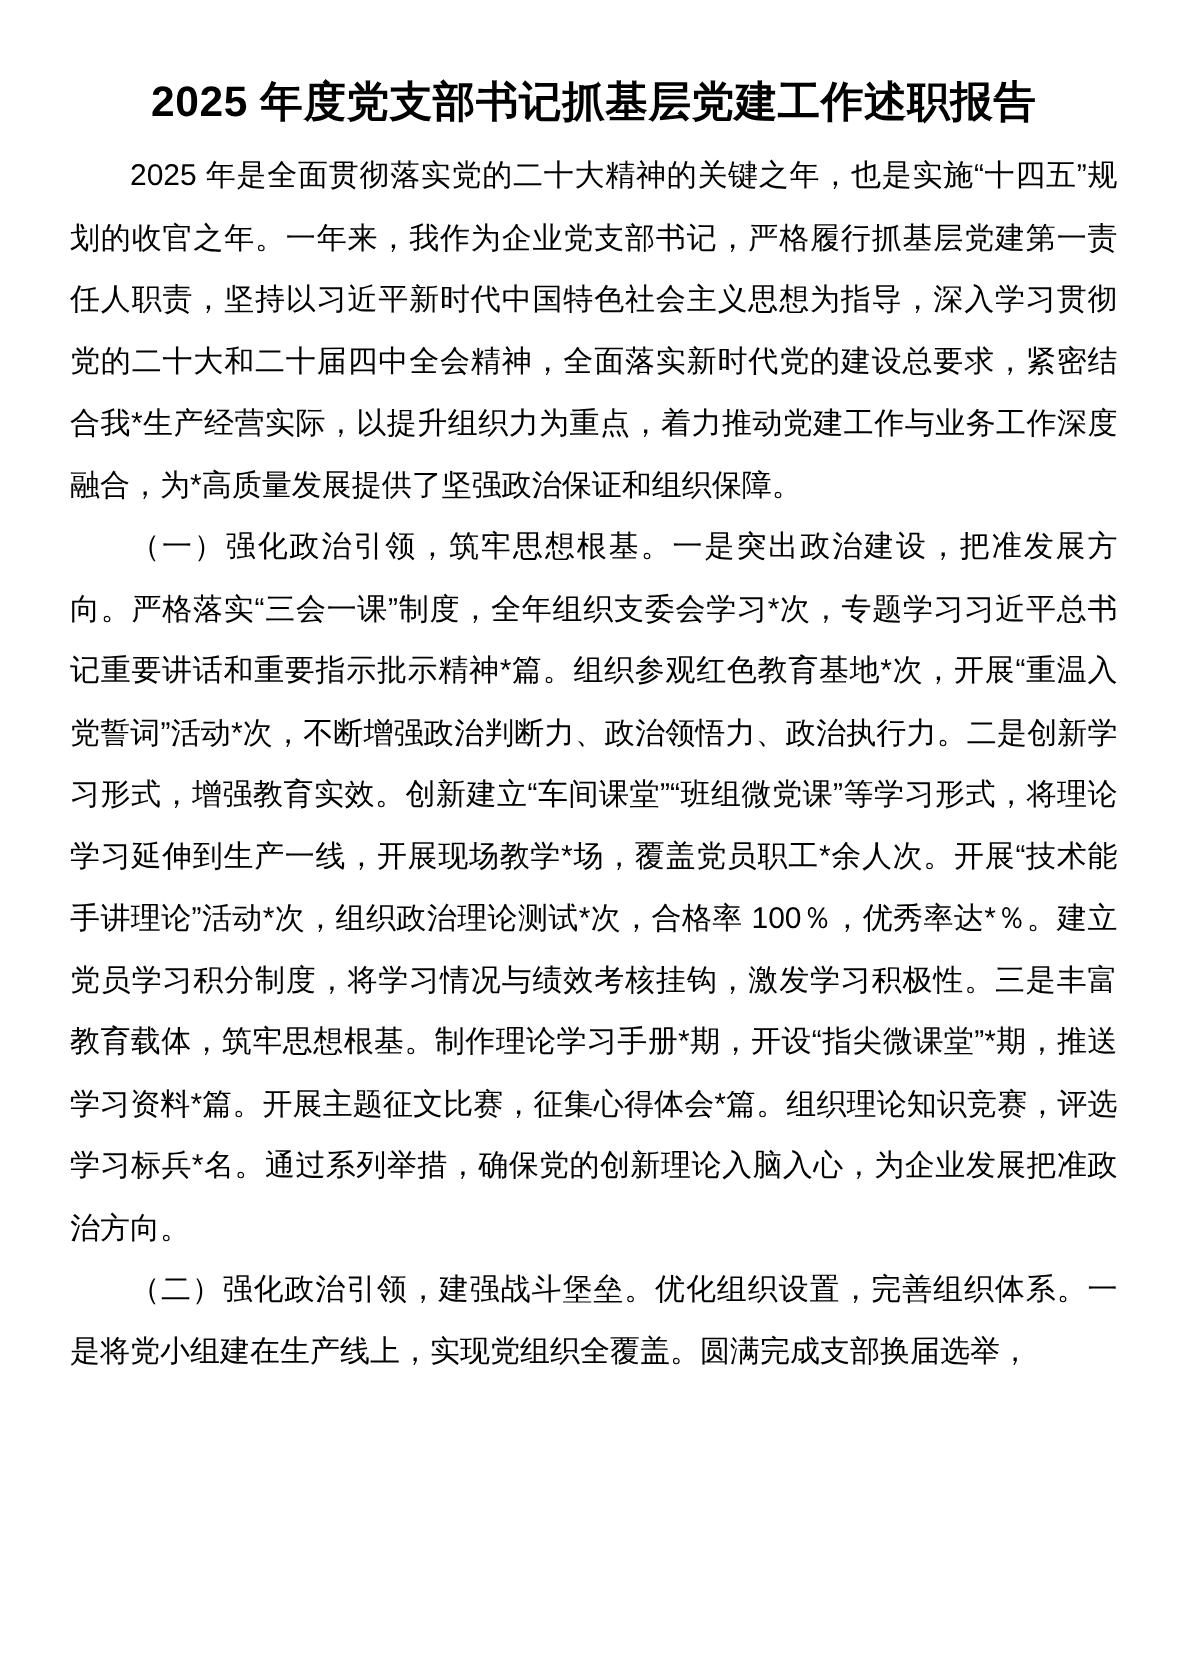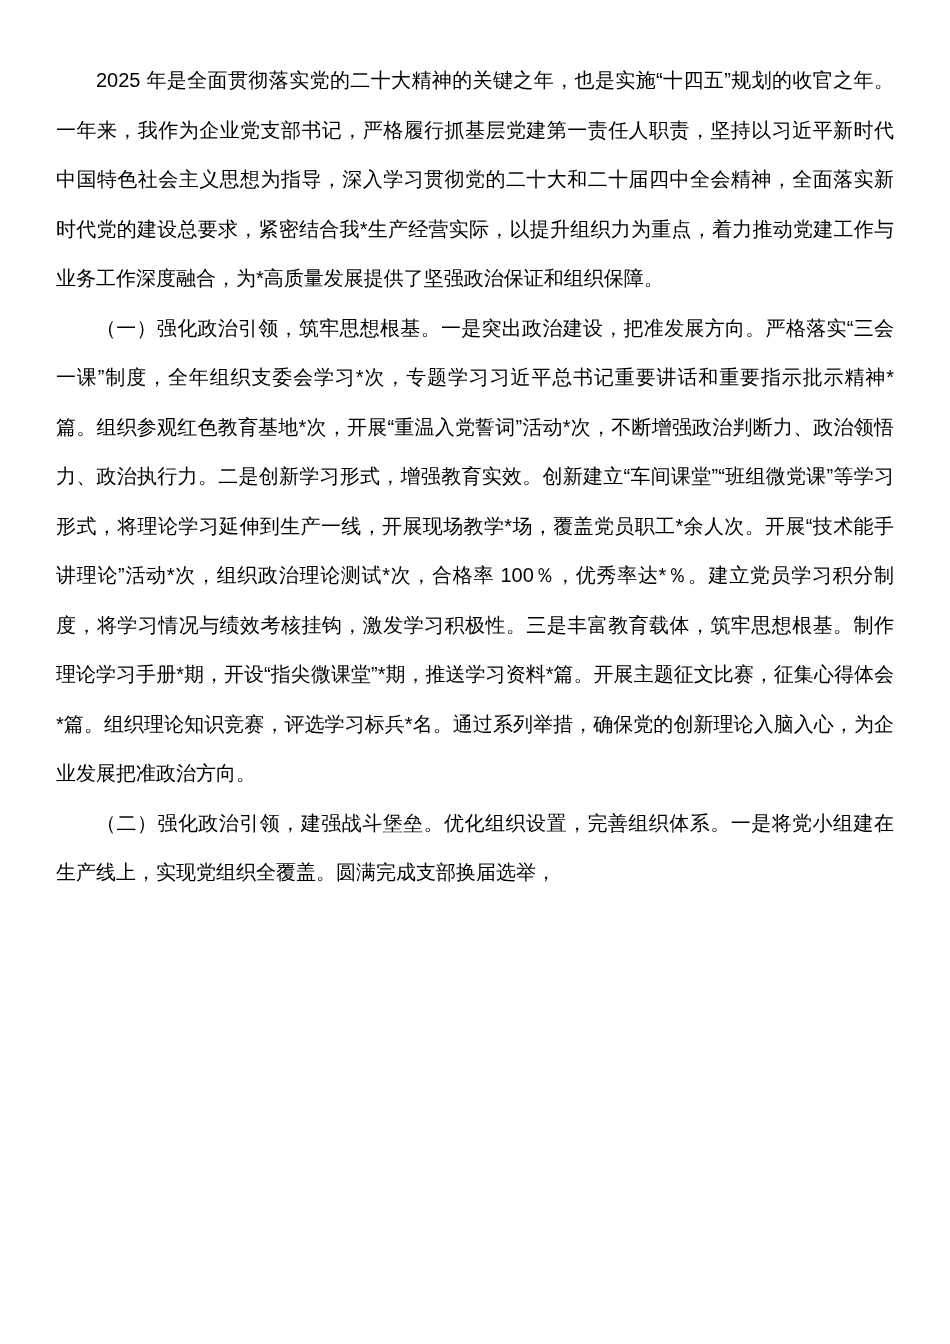--- a/index.html
+++ b/index.html
@@ -21,35 +21,36 @@
   .doc-title {
     margin: 0 0 8px 0;
     font-size: 34px;
     font-weight: 700;
     line-height: 52px;
     text-align: center;
     letter-spacing: 0.5px;
   }
   .para {
     margin: 0;
-    font-size: 20px;
+    font-size: 24px;
     line-height: 49.5px;
     text-align: justify;
     text-indent: 2em;
     word-break: break-all;
   }
   .para .lead {
     font-weight: 400;
   }
 </style>
 </head>
 <body>
 
 <div class="page">
 
+  <h1 class="doc-title"><span>2025 年度党支部书记抓基层党建工作述职报告</span></h1>
 
   <p class="para">2025 年是全面贯彻落实党的二十大精神的关键之年，也是实施“十四五”规划的收官之年。一年来，我作为企业党支部书记，严格履行抓基层党建第一责任人职责，坚持以习近平新时代中国特色社会主义思想为指导，深入学习贯彻党的二十大和二十届四中全会精神，全面落实新时代党的建设总要求，紧密结合我*生产经营实际，以提升组织力为重点，着力推动党建工作与业务工作深度融合，为*高质量发展提供了坚强政治保证和组织保障。</p>
 
 
   <p class="para"><span class="lead">（一）强化政治引领，筑牢思想根基。</span><span>一是突出政治建设，把准发展方向。严格落实“三会一课”制度，全年组织支委会学习*次，专题学习习近平总书记重要讲话和重要指示批示精神*篇。组织参观红色教育基地*次，开展“重温入党誓词”活动*次，不断增强政治判断力、政治领悟力、政治执行力。二是创新学习形式，增强教育实效。创新建立“车间课堂”“班组微党课”等学习形式，将理论学习延伸到生产一线，开展现场教学*场，覆盖党员职工*余人次。开展“技术能手讲理论”活动*次，组织政治理论测试*次，合格率 100％，优秀率达*％。建立党员学习积分制度，将学习情况与绩效考核挂钩，激发学习积极性。三是丰富教育载体，筑牢思想根基。制作理论学习手册*期，开设“指尖微课堂”*期，推送学习资料*篇。开展主题征文比赛，征集心得体会*篇。组织理论知识竞赛，评选学习标兵*名。通过系列举措，确保党的创新理论入脑入心，为企业发展把准政治方向。</span></p>
 
   <p class="para"><span class="lead">（二）强化政治引领，建强战斗堡垒。</span><span>优化组织设置，完善组织体系。一是将党小组建在生产线上，实现党组织全覆盖。圆满完成支部换届选举，</span></p>
 
 </div>
 

